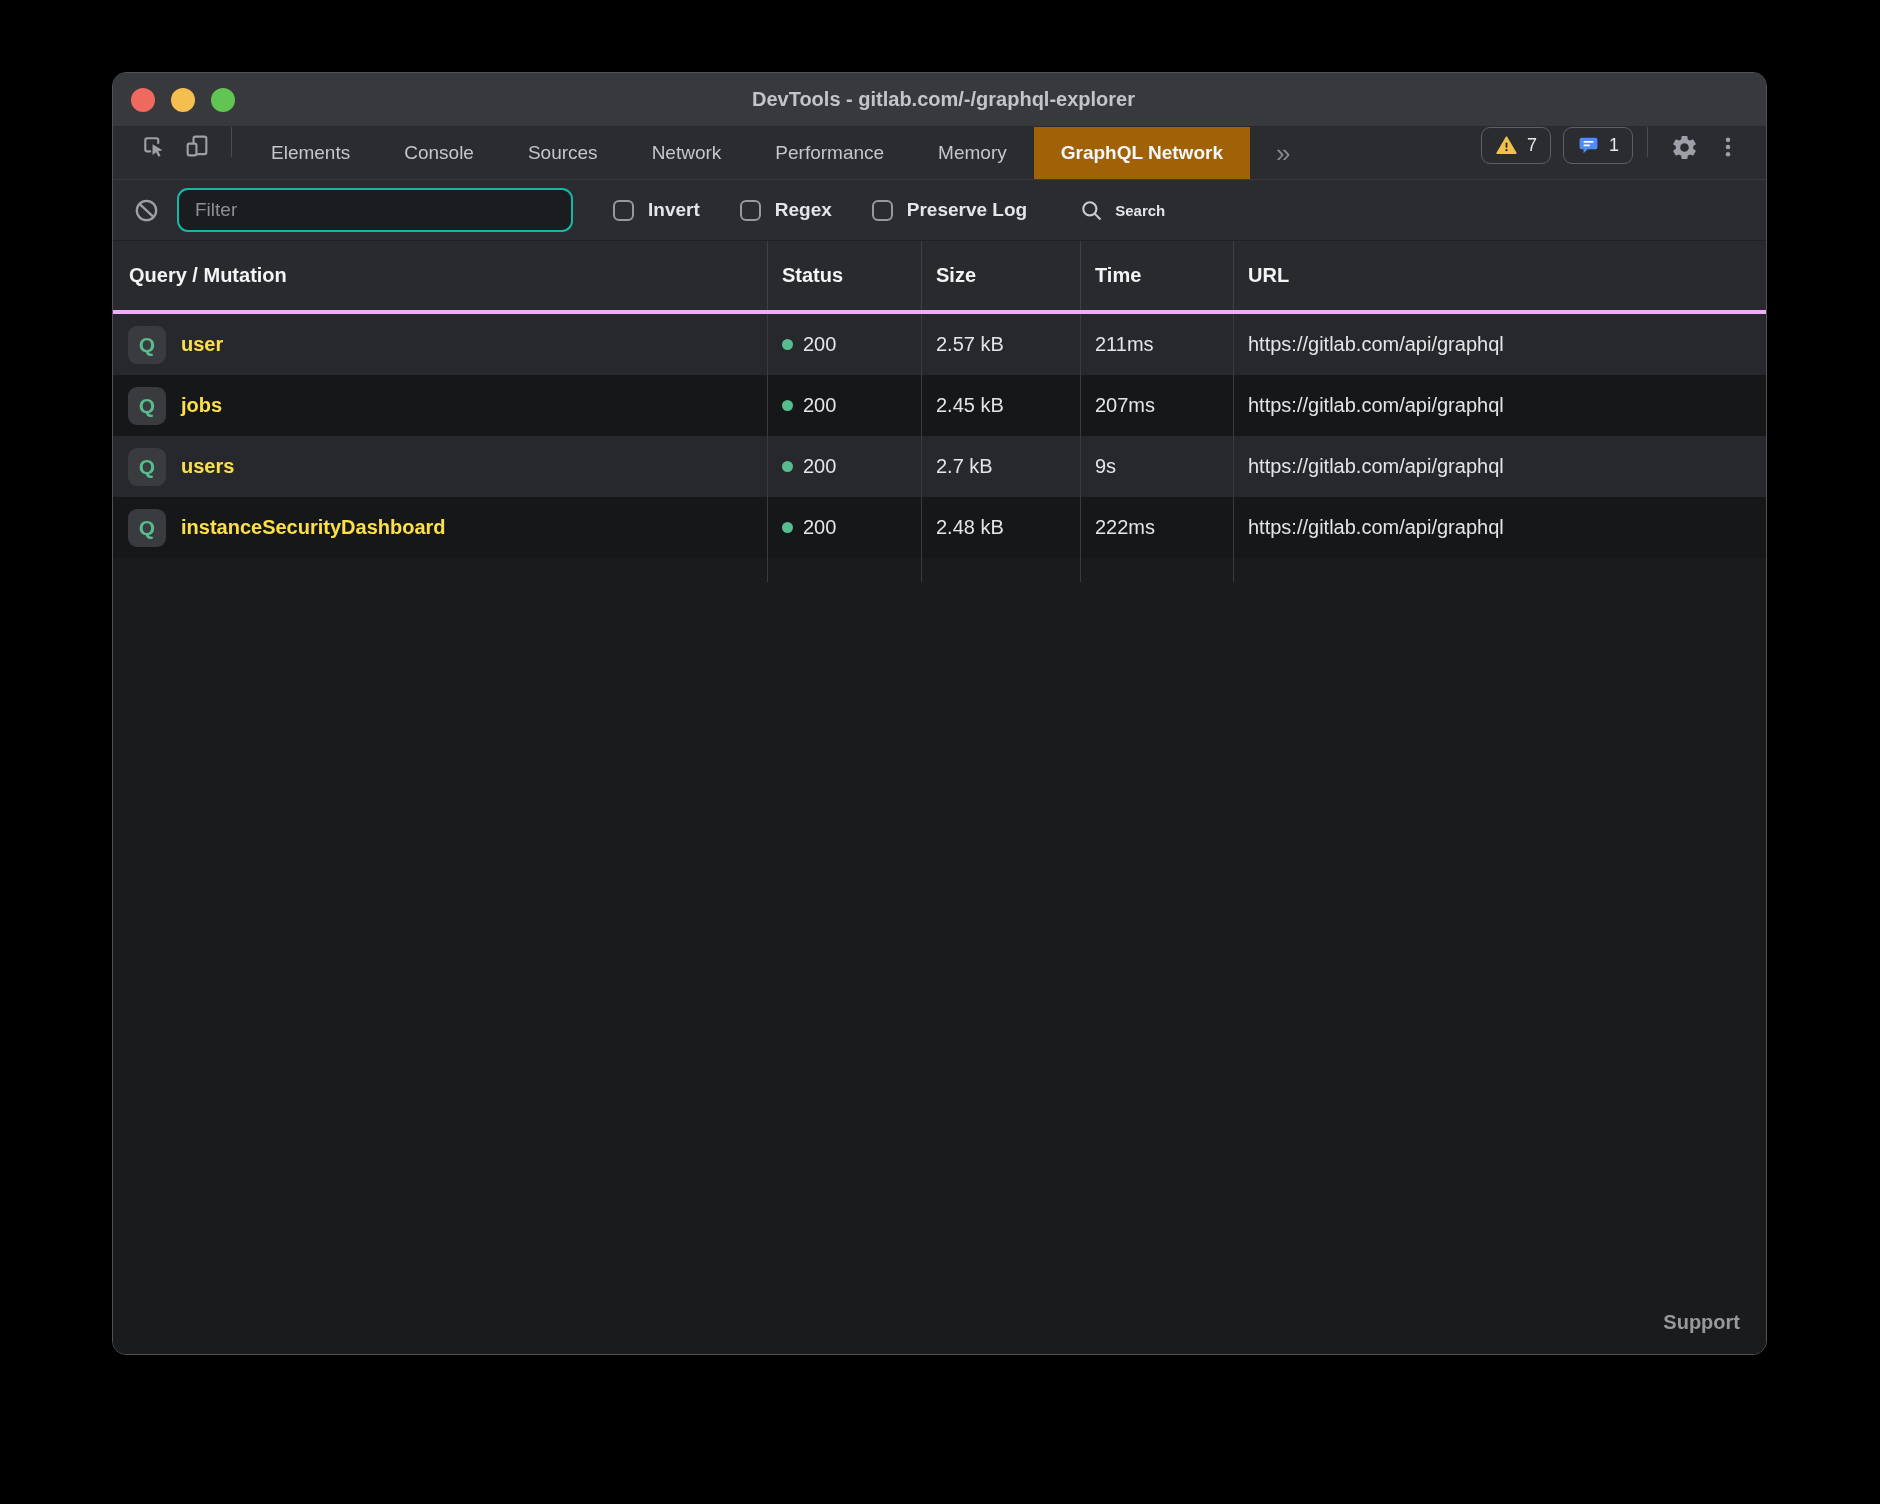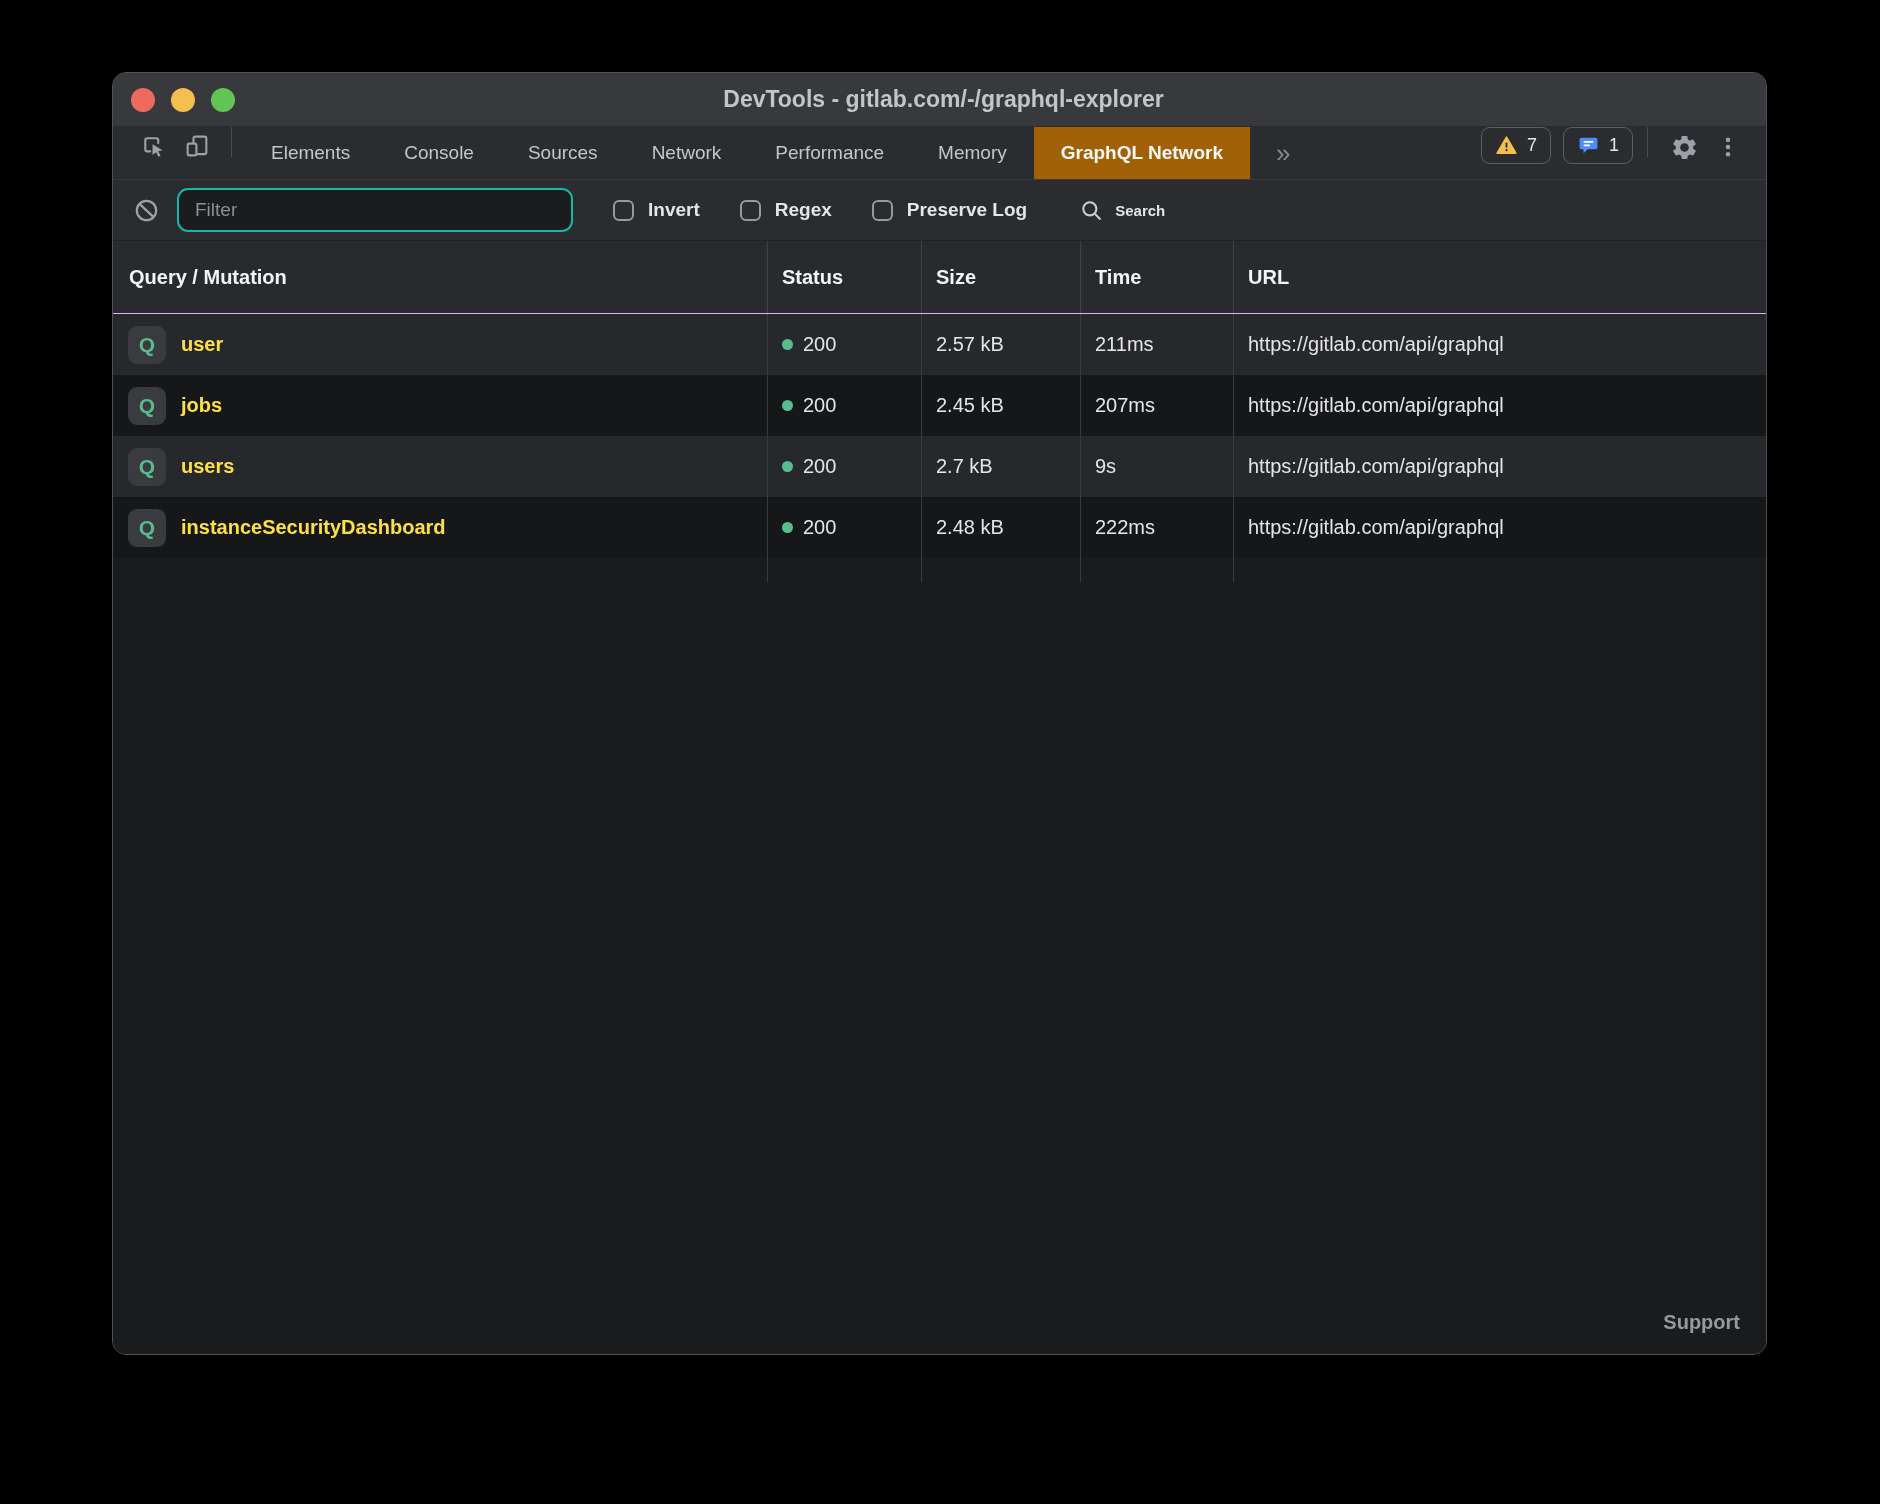--- a/index.html
+++ b/index.html
@@ -13,21 +13,21 @@
     font-family:"Liberation Sans","DejaVu Sans",sans-serif;}
   .window{position:absolute;left:112px;top:72px;width:1655px;height:1283px;
     background:#1a1b1d;border:1px solid #515256;border-radius:14px;overflow:hidden;
     display:flex;flex-direction:column;}
 
   
   .titlebar{height:54px;background:#38393d;flex:0 0 auto;position:relative;
     display:flex;align-items:center;border-bottom:1px solid #2a2b2e;}
   .traffic{display:flex;gap:16px;padding-left:18px;}
   .traffic-light{width:24px;height:24px;border-radius:50%;}
-  .win-title{position:absolute;left:8px;right:0;text-align:center;font-size:23px;
+  .win-title{position:absolute;left:8px;right:0;text-align:center;font-size:20px;
     font-weight:bold;color:#c2c5c9;pointer-events:none;}
 
   
   .tabbar{height:52px;background:#2b2c2f;flex:0 0 auto;display:flex;
     padding:0 16px 0 18px;}
   .icon-btn{width:44px;height:38px;display:flex;align-items:center;justify-content:center;
     border-radius:6px;flex:0 0 auto;}
   .icon-btn svg{width:28px;height:28px;}
   .vsep{width:1px;height:30px;background:#4c4d50;margin:0 12px;flex:0 0 auto;}
   .tab-list{display:flex;height:52px;align-items:stretch;}
@@ -59,21 +59,21 @@
   .cb-group{display:flex;align-items:center;margin-left:40px;}
   .cb-box{width:21px;height:21px;border:2px solid #9599a0;border-radius:6px;
     background:transparent;flex:0 0 auto;}
   .cb-label{margin-left:14px;font-size:19px;font-weight:bold;color:#e3e5e8;white-space:nowrap;}
   .search-group{display:flex;align-items:center;margin-left:52px;gap:11px;}
   .search-group svg{width:25px;height:25px;}
   .search-label{font-size:15px;font-weight:bold;color:#e3e5e8;}
 
   
   .cols{display:grid;grid-template-columns:654px 154px 159px 153px 1fr;}
-  .table-header{height:73px;background:#292a2d;border-bottom:1px solid #f0abfc;flex:0 0 auto;}
+  .table-header{height:73px;background:#292a2d;border-bottom:4px solid #f0abfc;flex:0 0 auto;}
   .hcell{display:flex;align-items:center;padding-left:14px;font-size:20px;font-weight:bold;
     color:#f3f4f6;border-left:1px solid #404145;overflow:hidden;white-space:nowrap;}
   .hcell:first-child{border-left:none;padding-left:16px;}
   .trow{height:61px;flex:0 0 auto;}
   .trow.light{background:#27282b;}
   .trow.dark{background:#161719;}
   .cell{display:flex;align-items:center;padding-left:14px;font-size:20px;color:#e4e5e8;
     border-left:1px solid #3a3b3f;overflow:hidden;white-space:nowrap;}
   .cell.name-cell{border-left:none;padding-left:15px;gap:15px;}
   .qbadge{width:38px;height:38px;border-radius:9px;background:#3a3b3e;display:flex;

